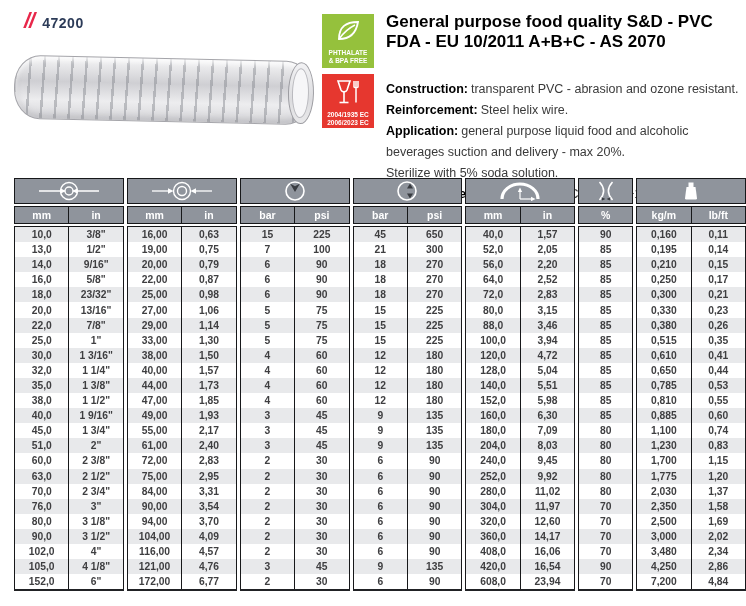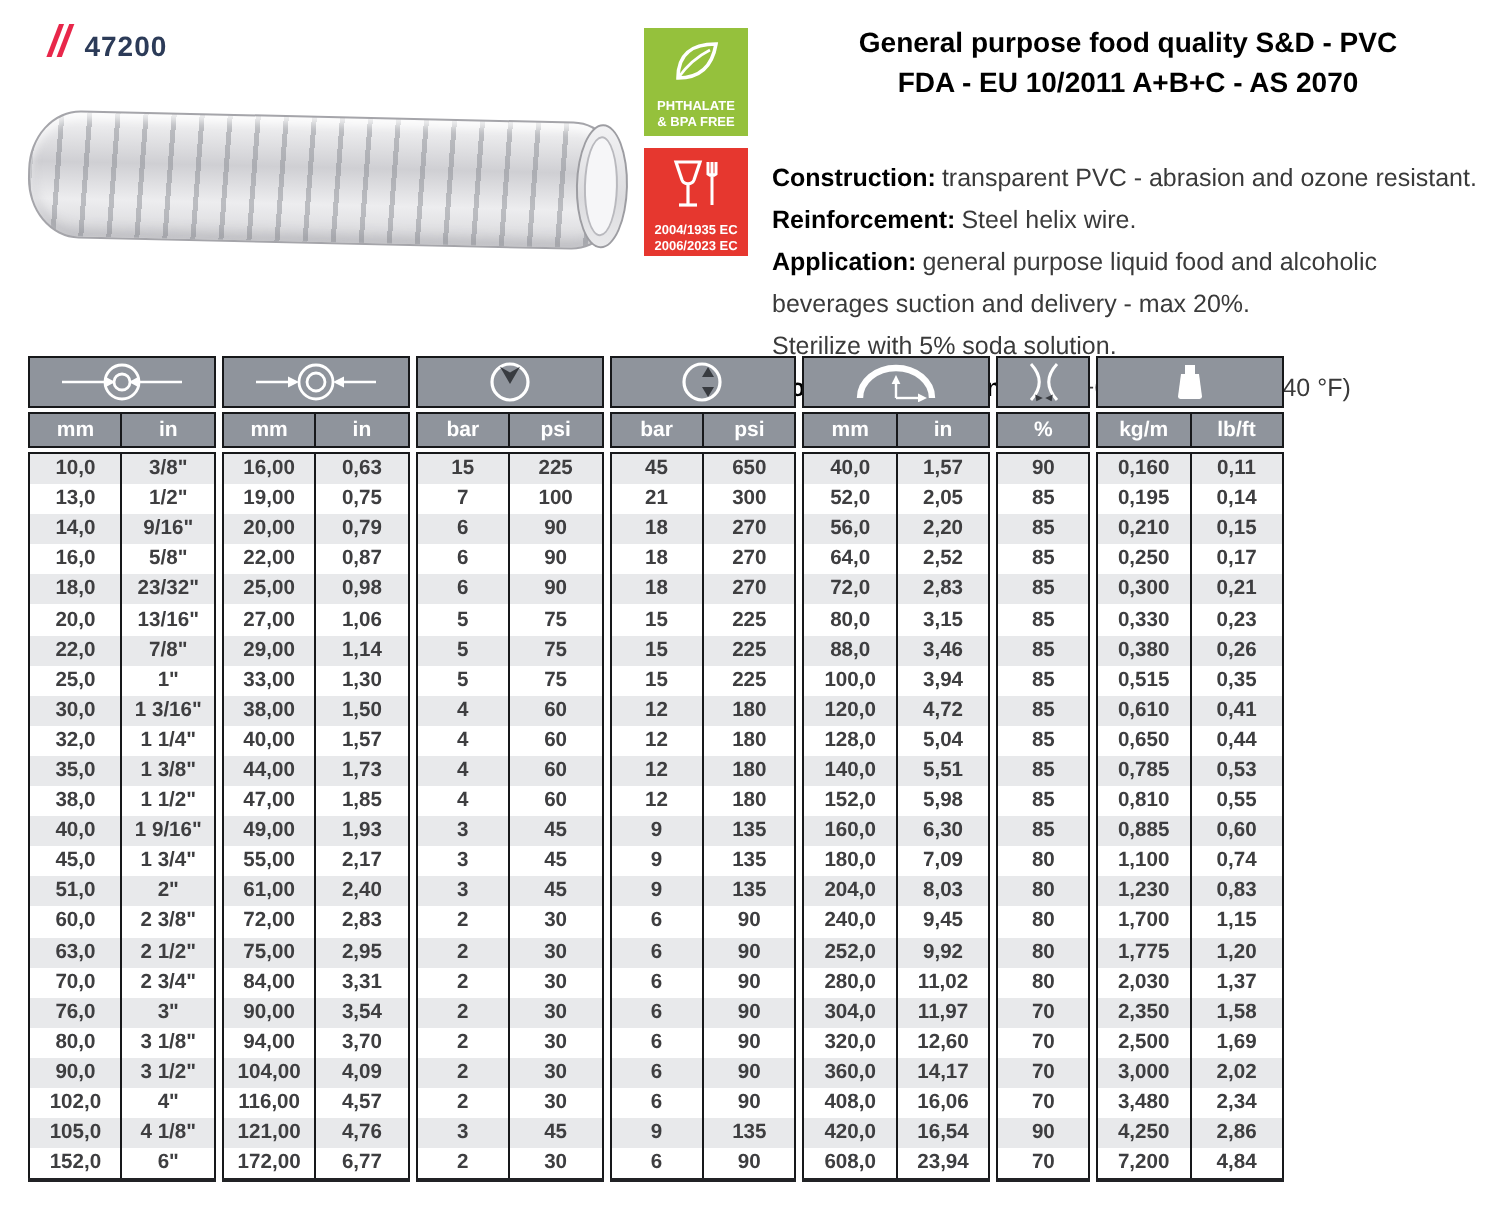--- a/index.html
+++ b/index.html
@@ -36,27 +36,27 @@
   
   .badges{position:absolute;left:322px;top:14px;width:52px;display:flex;flex-direction:column;gap:6px;}
   .badge{width:52px;height:54px;display:flex;flex-direction:column;align-items:center;justify-content:flex-start;}
   .badge svg{margin-top:5px;}
   .badge .btxt{margin-top:2px;color:#fff;font-weight:bold;font-size:6.5px;line-height:7.5px;text-align:center;width:100%;}
   .badge.green{background:#95C13C;}
   .badge.red{background:#E6372F;}
 
   
   .desc{position:absolute;left:386px;top:12px;width:356px;}
-  .desc .title{font-size:14px;font-weight:bold;color:#000;line-height:19.5px;text-align:center;}
+  .desc .title{font-size:17px;font-weight:bold;color:#000;line-height:19.5px;}
   .desc .specs{margin-top:28px;}
   .desc .spec-line{font-size:12.5px;line-height:21px;color:#3a3a3a;}
   .desc .spec-line .lbl{font-weight:bold;color:#000;margin-right:3px;}
 
   
-  .table-wrap{position:absolute;left:14px;top:178px;width:628px;display:flex;gap:3px;}
+  .table-wrap{position:absolute;left:14px;top:178px;width:732px;display:flex;gap:3px;}
   .group{display:flex;flex-direction:column;min-width:0;}
   .g2{flex:2 2 0;}
   .g1{flex:1 1 0;}
   .icon-head{
     height:24px;background:#8F949C;border:1px solid #17181a;
     display:flex;align-items:center;justify-content:center;margin-bottom:2px;
   }
   .units{display:flex;background:#8F949C;border:1px solid #17181a;margin-bottom:2px;height:16px;}
   .units span{
     flex:1;text-align:center;color:#fff;font-weight:bold;font-size:10.5px;line-height:16px;

